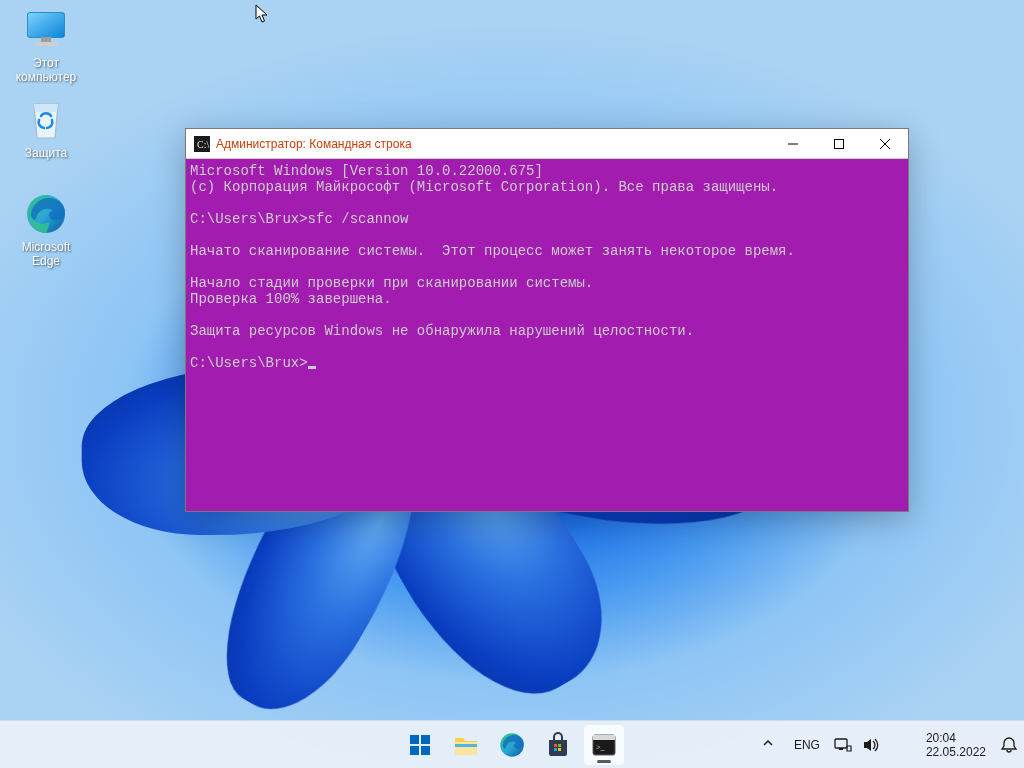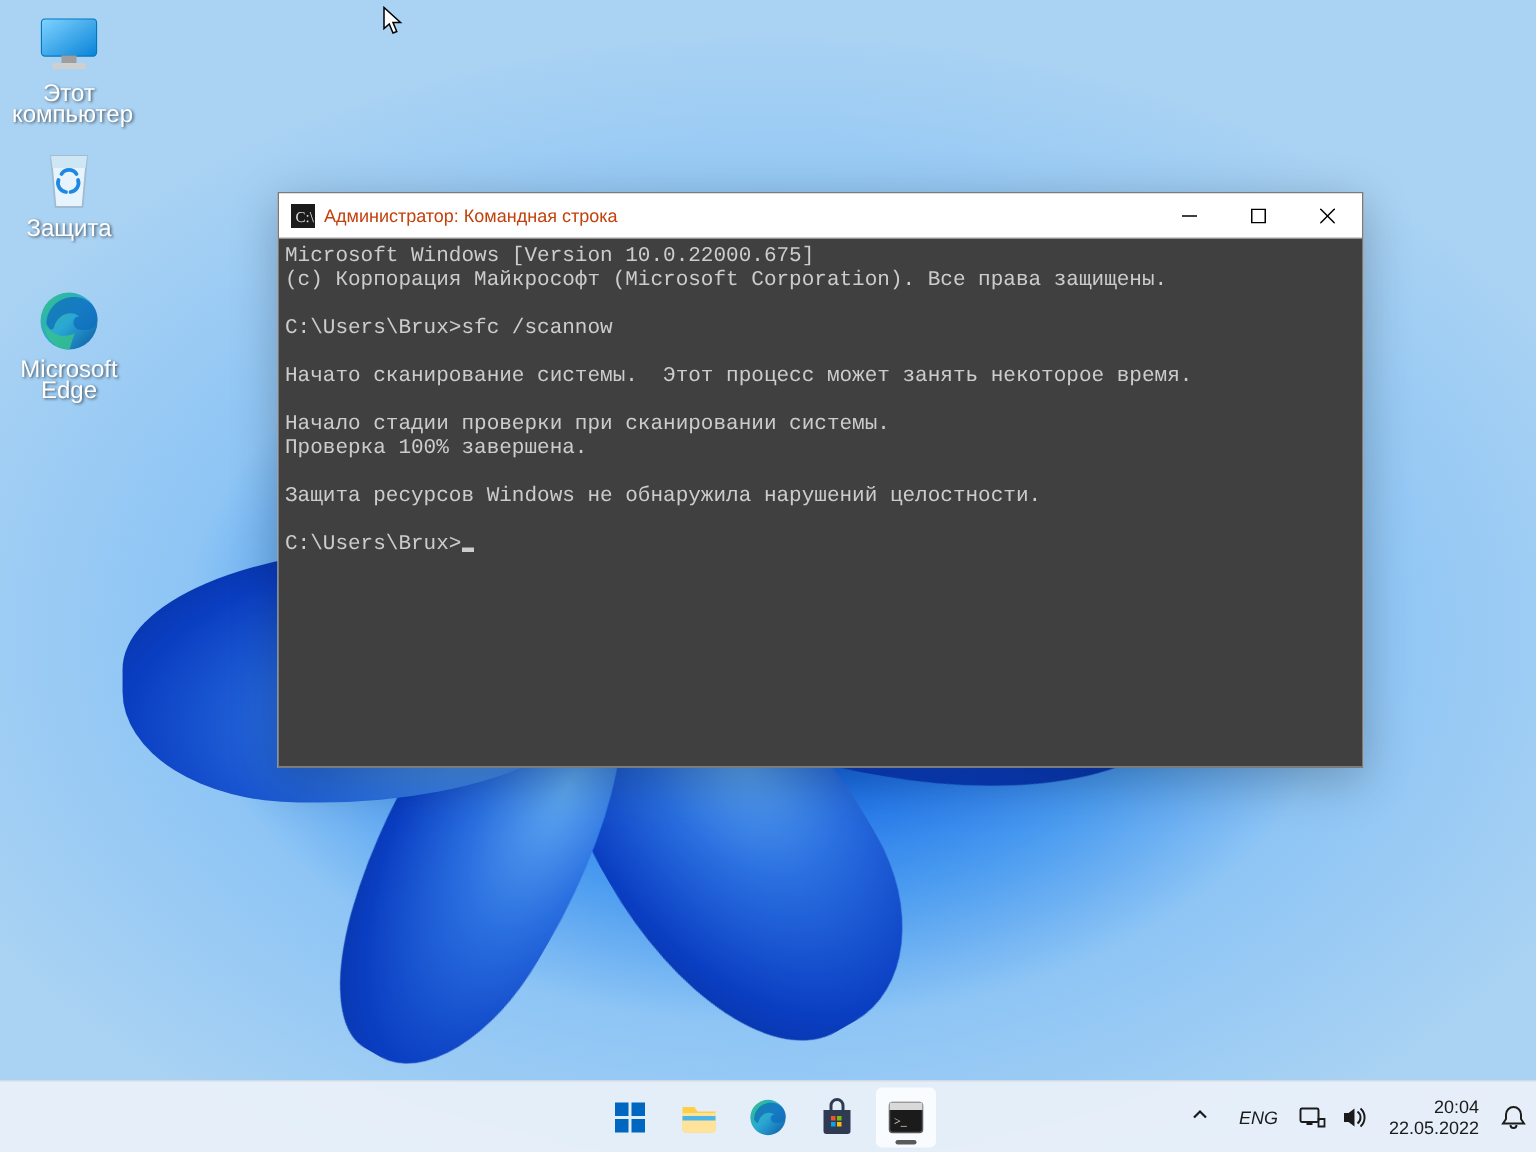--- a/index.html
+++ b/index.html
@@ -16,21 +16,21 @@
     position: absolute; left: 50%; top: 50%;
     width: 260px; height: 170px;
     background: radial-gradient(ellipse at 30% 30%, #5ea9f2 0%, #2a6fe0 35%, #0a3ec2 70%, #042a8c 100%);
     border-radius: 70% 40% 65% 45% / 65% 50% 55% 50%;
     transform-origin: 15% 80%;
     filter: blur(.4px);
   }
   
   .desktop-icon {
     position: absolute; width: 76px; text-align: center;
-    color: #fff; font-size: 16px; cursor: pointer;
+    color: #fff; font-size: 12px; cursor: pointer;
     text-shadow: 1px 1px 2px rgba(0,0,0,.6);
   }
   .desktop-icon .glyph {
     width: 44px; height: 44px; margin: 0 auto 4px auto; display: flex; align-items: center; justify-content: center;
   }
   .desktop-icon .label { line-height: 14px; }
   
   .cursor {
     position: absolute; left: 255px; top: 4px; width: 14px; height: 20px; z-index: 5000;
   }
@@ -44,21 +44,21 @@
   }
   .titlebar .app-icon { width: 16px; height: 16px; margin: 0 6px 0 8px; }
   .titlebar .title { font-size: 12px; color: #c2410c; flex: 0 0 auto; }
   .titlebar .spacer { flex: 1; }
   .titlebar .win-btn {
     width: 46px; height: 30px; display: flex; align-items: center; justify-content: center;
     font-size: 11px; font-family: "Segoe UI", sans-serif; cursor: pointer; color: #000;
   }
   .terminal-body {
     position: absolute; left: 0; right: 0; top: 30px; bottom: 0;
-    background: #404040; color: #cccccc;
+    background: #a21caf; color: #cccccc;
     font-family: Consolas, "Courier New", monospace; font-size: 14px; line-height: 16px;
     padding: 4px 4px; white-space: pre-wrap; overflow: hidden;
   }
   .terminal-body .cursor-block {
     display: inline-block; width: 8px; height: 3px; background: #ccc; vertical-align: -2px;
     animation: blink 1s steps(1) infinite;
   }
   @keyframes blink { 50% { opacity: 0; } }
   
   .taskbar {
@@ -79,23 +79,23 @@
   .taskbar .tb-btn.active::after {
     content: ""; position: absolute; bottom: 2px; left: 50%; transform: translateX(-50%);
     width: 14px; height: 3px; background: #5a5a5a; border-radius: 2px;
   }
   .taskbar .tb-btn.active { background: rgba(255,255,255,.75); }
   .taskbar .tray {
     position: absolute; right: 6px; display: flex; align-items: center; gap: 10px; height: 100%;
     font-size: 12px; color: #1b1b1b;
   }
   .tray .chevron { cursor: pointer; padding: 6px; }
-  .tray .lang { cursor: pointer; padding: 4px 4px; font-style: italic; }
+  .tray .lang { cursor: pointer; padding: 4px 4px; }
   .tray .neticon, .tray .volicon, .tray .notif { cursor: pointer; display:flex; align-items:center; }
-  .tray .clock { text-align: right; line-height: 14px; cursor: pointer; padding: 4px 4px; }
+  .tray .clock { text-align: left; line-height: 14px; cursor: pointer; padding: 4px 4px; margin-left: 32px; }
 </style>
 </head>
 <body>
 
 <div class="bloom" aria-hidden="true">
   <div class="petal" style="transform: translate(-10%,-60%) rotate(-40deg) scale(1.2,.9);"></div>
   <div class="petal" style="transform: translate(-20%,-40%) rotate(10deg) scale(1.3,1);"></div>
   <div class="petal" style="transform: translate(-60%,-20%) rotate(60deg) scale(1.1,1);"></div>
   <div class="petal" style="transform: translate(-80%,-50%) rotate(120deg) scale(1.2,.8);"></div>
   <div class="petal" style="transform: translate(-70%,-80%) rotate(180deg) scale(1.3,1);"></div>

